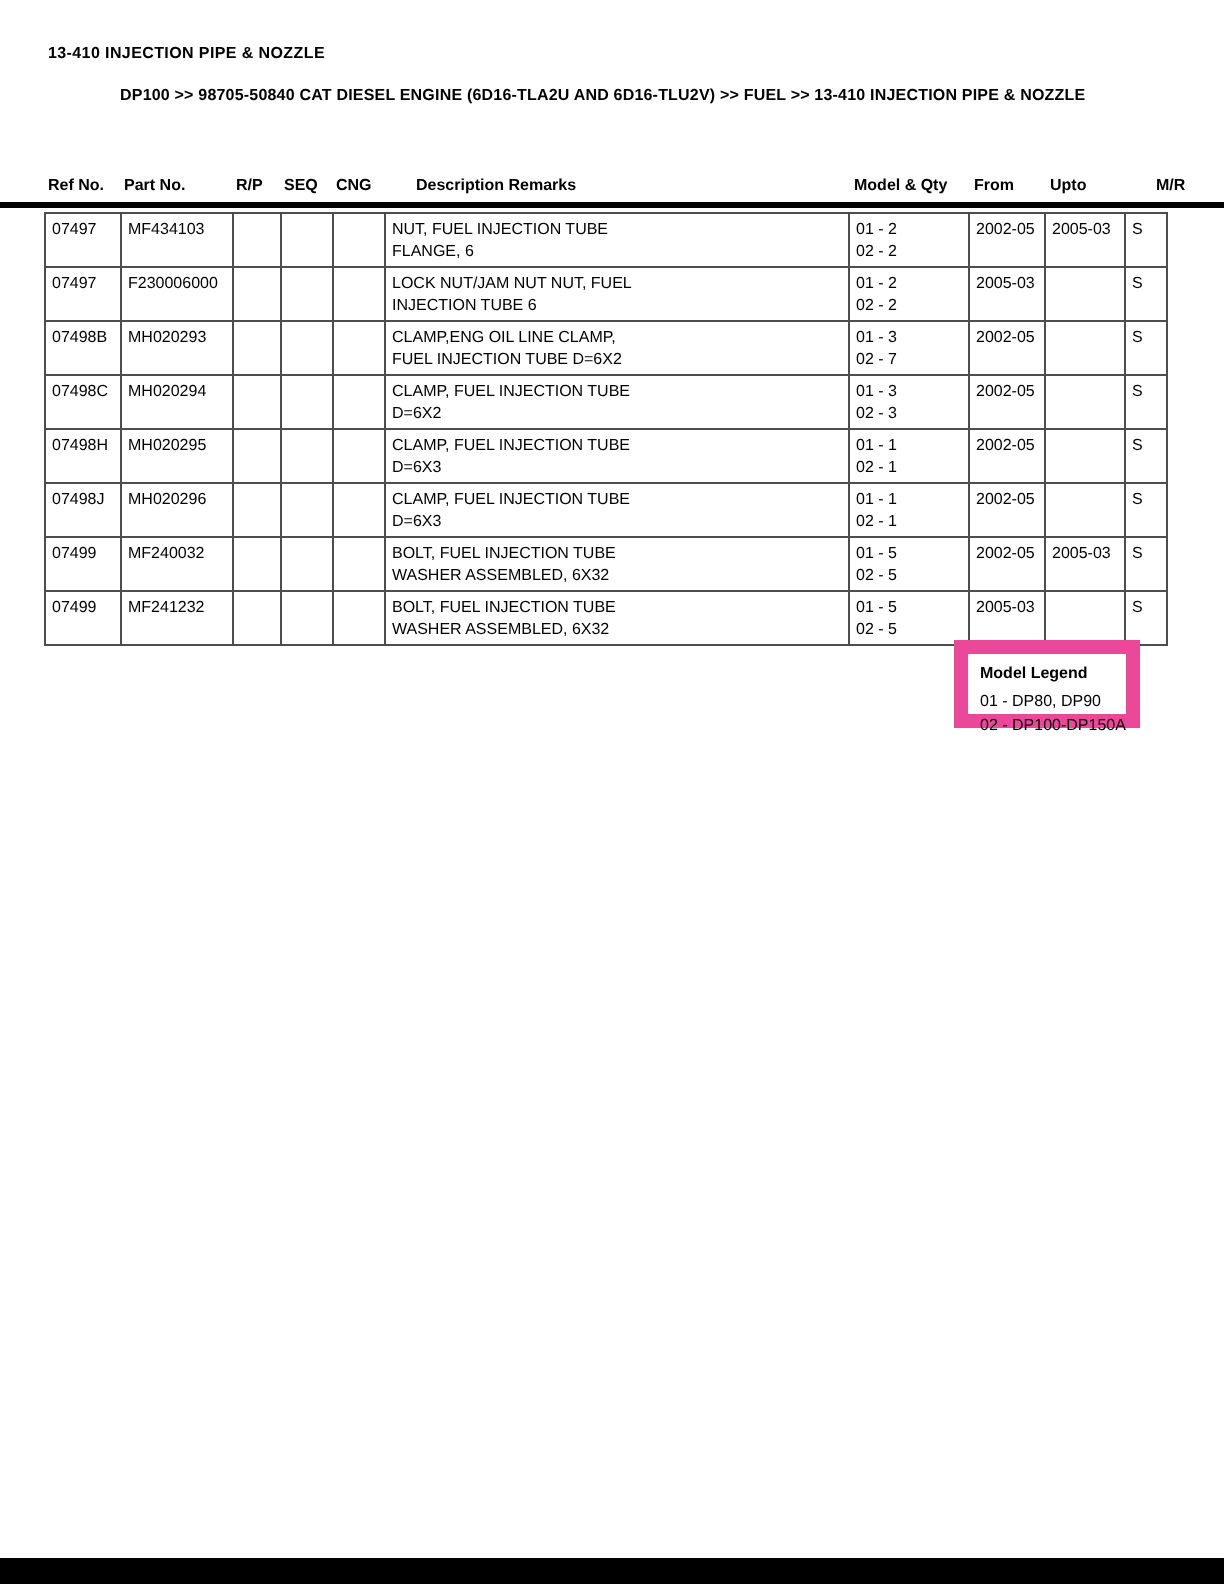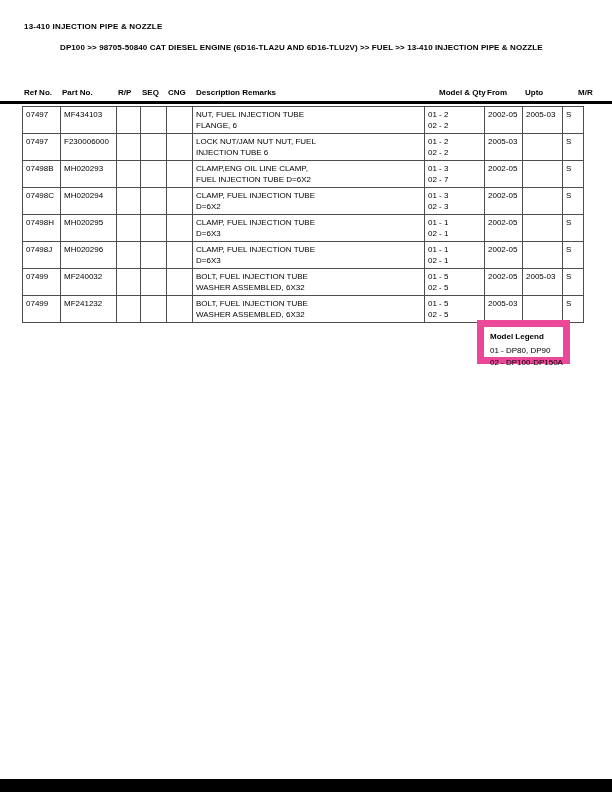--- a/index.html
+++ b/index.html
@@ -25,22 +25,22 @@
   .col-headers {
     position: absolute; left: 0; top: 88px; width: 612px; height: 12px;
     font-size: 8px; font-weight: bold;
   }
   .col-headers span { position: absolute; top: 0; white-space: nowrap; }
   .h-ref  { left: 24px; }
   .h-part { left: 62px; }
   .h-rp   { left: 118px; }
   .h-seq  { left: 142px; }
   .h-cng  { left: 168px; }
-  .h-desc { left: 196px; }
-  .h-qty  { left: 439px; }
+  .h-desc { left: 208px; }
+  .h-qty  { left: 427px; }
   .h-from { left: 487px; }
   .h-upto { left: 525px; }
   .h-mr   { left: 578px; }
 
   .thick-rule {
     position: absolute; left: 0; top: 101px; width: 612px; height: 3px;
     background: #000;
   }
 
   table.parts {

